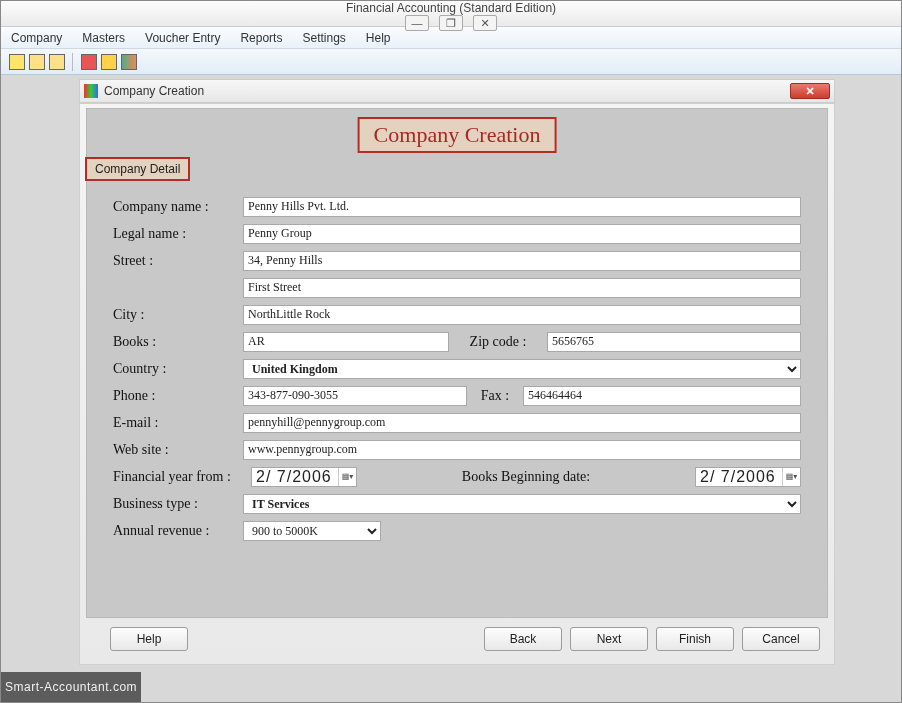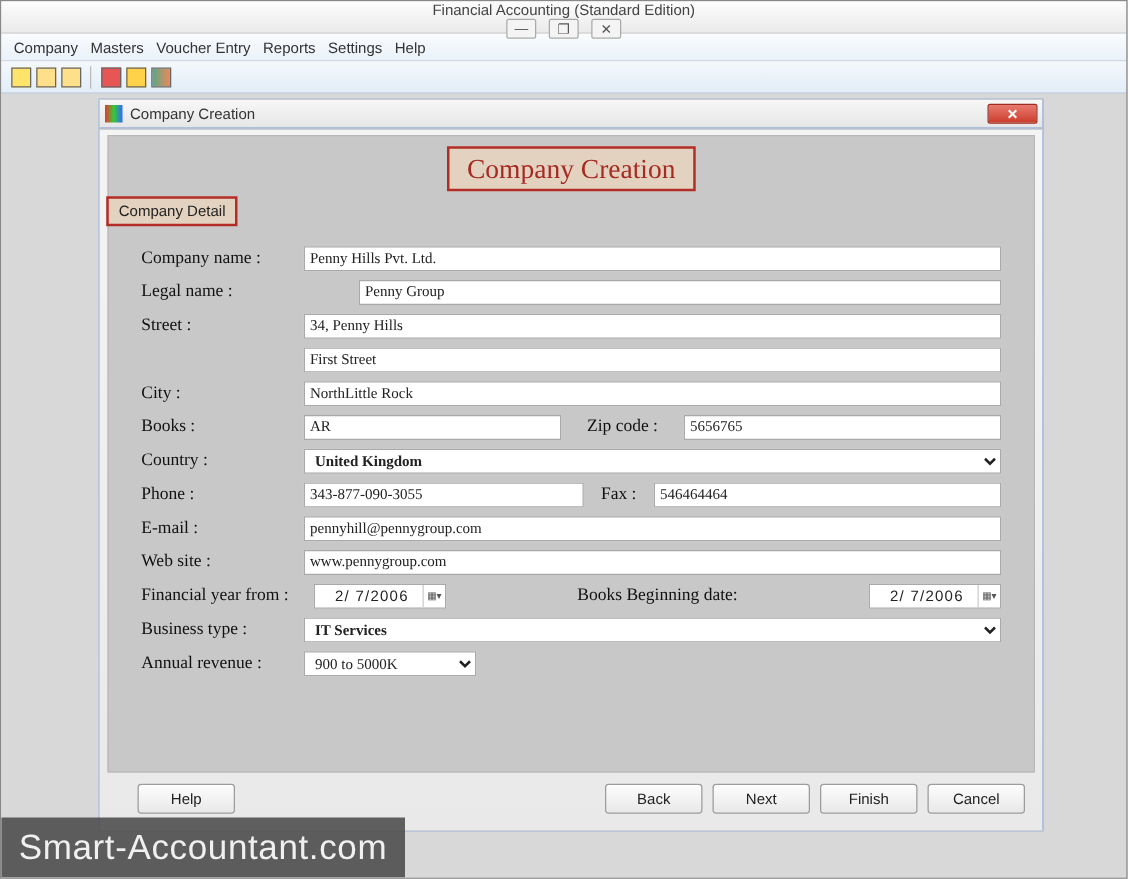--- a/index.html
+++ b/index.html
@@ -2,21 +2,21 @@
 <html><head>
 <meta charset="utf-8">
 <style>
 * { box-sizing: border-box; margin: 0; padding: 0; font-family: Tahoma, Arial, sans-serif; font-size: 12px; }
 body { width: 902px; height: 703px; background: #e8e8e8; position: relative; border: 1px solid #888; overflow: hidden; }
 .outer-titlebar { height: 26px; background: linear-gradient(#fdfdfd,#eaeaea); border-bottom: 1px solid #ccc; display: flex; align-items: center; padding: 0 6px; flex-direction: column; }
 .outer-titlebar .app-icon { width: 14px; height: 14px; background: linear-gradient(90deg,#e33,#3c3,#36f); margin-right: 6px; }
 .outer-titlebar .title { flex: 1; color: #444; }
 .win-controls { display: flex; gap: 10px; }
 .win-btn { width: 24px; height: 16px; border: 1px solid #aaa; border-radius: 2px; display: flex; align-items: center; justify-content: center; color: #555; font-family: Arial; font-size: 11px; background: #f4f4f4; }
-.menubar { height: 22px; background: linear-gradient(#fafcfe,#e9f1f9); border-bottom: 1px solid #cfd8e2; display: flex; align-items: center; padding-left: 10px; gap: 10px; }
+.menubar { height: 22px; background: linear-gradient(#fafcfe,#e9f1f9); border-bottom: 1px solid #cfd8e2; display: flex; align-items: center; padding-left: 10px; gap: 20px; }
 .menubar span { color: #333; cursor: default; }
 .toolbar { height: 26px; background: linear-gradient(#f4f8fc,#e2edf7); border-bottom: 1px solid #b6c9dc; display: flex; align-items: center; padding-left: 8px; gap: 4px; }
 .tool-icon { width: 16px; height: 16px; border: 1px solid #666; }
 .tool-sep { width: 2px; height: 18px; border-left: 1px solid #bbb; margin: 0 3px; }
 .content-bg { position: absolute; top: 74px; left: 0; right: 0; bottom: 0; background: #d8d8d8; }
 .dialog { position: absolute; left: 78px; top: 78px; width: 756px; height: 586px; background: #3b82f6; color: #222; }
 .dialog-titlebar { height: 24px; background: linear-gradient(#f7f7f7,#e6e6e6); border: 1px solid #ccc; display: flex; align-items: center; padding: 0 4px; }
 .dialog-titlebar .d-icon { width: 14px; height: 14px; background: linear-gradient(90deg,#e33,#3c3,#36f); margin-right: 6px; }
 .dialog-titlebar .d-title { flex: 1; color: #333; }
 .dialog-close { width: 40px; height: 16px; background: linear-gradient(#e87a6e,#cc3d2d); border: 1px solid #a02b1f; border-radius: 2px; color: #fff; display: flex; align-items: center; justify-content: center; font-weight: bold; font-size: 11px; }
@@ -25,25 +25,25 @@
 .heading-pill { position: absolute; top: 8px; left: 50%; transform: translateX(-50%); background: #e3d2bf; border: 2px solid #b22d27; padding: 3px 14px; }
 .heading-pill span { font-family: "Times New Roman", serif; font-size: 22px; color: #a62922; }
 .tab-label { position: absolute; top: 48px; left: -2px; background: #e3d2bf; border: 2px solid #b22d27; padding: 2px 8px; font-family: "Times New Roman", serif; font-size: 13px; }
 .form-area { position: absolute; top: 72px; left: 0; right: 0; bottom: 0; padding: 12px 26px 4px 26px; }
 .row { display: flex; align-items: center; height: 27px; }
 .lbl { width: 130px; font-family: "Times New Roman", serif; font-size: 14px; color: #111; }
 .lbl-mid { font-family: "Times New Roman", serif; font-size: 14px; color: #111; text-align: center; }
 input.txt, select.txt { height: 20px; border: 1px solid #a9a9a9; background: #fff; padding: 0 4px; font-size: 12px; color: #222; font-family: Tahoma; }
 select.txt { font-weight: bold; }
 .date-field { display: flex; align-items: center; height: 20px; border: 1px solid #a9a9a9; background: #fff; width: 106px; }
-.date-field span { flex: 1; padding: 0 4px; font-size: 12px; letter-spacing: 1px; margin-left: 12px; }
+.date-field span { flex: 1; padding: 0 4px; font-size: 16px; letter-spacing: 1px; }
 .date-btn { width: 18px; height: 18px; border-left: 1px solid #ccc; display: flex; align-items: center; justify-content: center; color: #555; font-size: 8px; }
 .footer-buttons { position: absolute; bottom: 10px; left: 8px; right: 8px; height: 30px; display: flex; align-items: center; }
 .btn { width: 78px; height: 24px; background: linear-gradient(#fdfdfd,#e8e8e8); border: 1px solid #9c9c9c; border-radius: 3px; display: flex; align-items: center; justify-content: center; color: #222; font-size: 12px; }
-.watermark { position: absolute; left: 0; bottom: 0; background: rgba(70,70,70,0.85); color: #f0f0f0; font-family: Arial; font-size: 28px; padding: 8px 14px; letter-spacing: 0.5px; }
+.watermark { position: absolute; left: 0; bottom: 0; background: rgba(70,70,70,0.85); color: #f0f0f0; font-family: Arial; font-size: 12px; padding: 8px 4px; letter-spacing: 0.5px; }
 </style>
 </head>
 <body>
 
 <div class="outer-titlebar">
   <div class="app-icon"></div>
   <div class="title">Financial Accounting (Standard Edition)</div>
   <div class="win-controls">
     <div class="win-btn">—</div>
     <div class="win-btn">❐</div>
@@ -84,21 +84,21 @@
       <div class="tab-label"><span>Company Detail</span></div>
 
       <div class="form-area">
 
         <div class="row">
           <div class="lbl">Company name :</div>
           <input class="txt" style="flex: 1 1 0%;" value="Penny Hills Pvt. Ltd.">
         </div>
         <div class="row">
           <div class="lbl">Legal name :</div>
-          <input class="txt" style="flex: 1 1 0%; margin-left: 44px;" value="Penny Group">
+          <input class="txt" style="flex: 1 1 0%;" value="Penny Group">
         </div>
         <div class="row">
           <div class="lbl">Street :</div>
           <input class="txt" style="flex: 1 1 0%;" value="34, Penny Hills">
         </div>
         <div class="row">
           <div class="lbl"></div>
           <input class="txt" style="flex: 1 1 0%;" value="First Street">
         </div>
         <div class="row">

